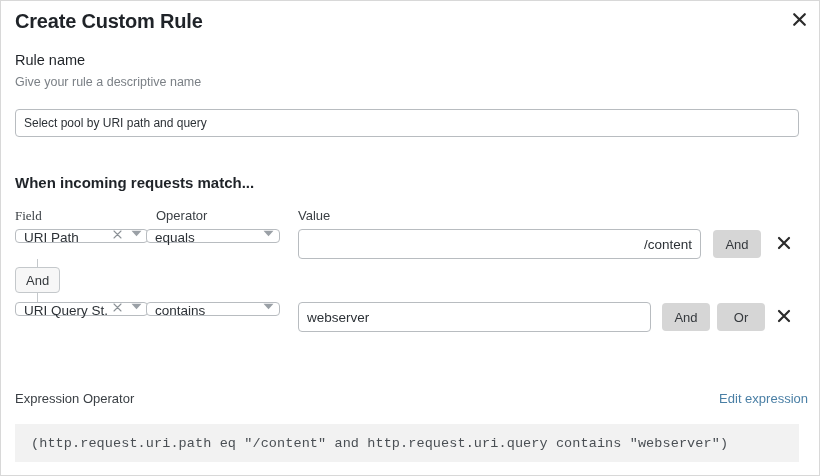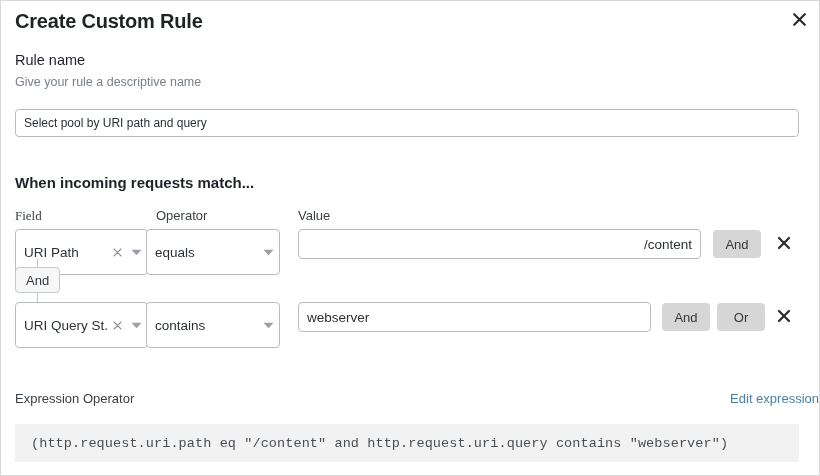--- a/index.html
+++ b/index.html
@@ -113,27 +113,27 @@
   .cond-row {
     position: absolute;
     left: 0;
     height: 30px;
   }
   .cond-row-1 { top: 228px; }
   .cond-row-2 { top: 301px; }
 
   .select-box {
     position: absolute;
-    height: 46px;
+    height: 14px;
     box-sizing: border-box;
     border: 1px solid #b8bcc0;
     border-radius: 4px;
     background: #fff;
     display: flex;
-    align-items: center;
+    align-items: flex-start;
     cursor: pointer;
   }
   .select-field    { left: 14px;  width: 133px; }
   .select-operator { left: 145px; width: 134px; }
 
   .select-text {
     flex: 1 1 auto;
     font-size: 13.5px;
     color: #2c3136;
     padding-left: 8px;
@@ -254,21 +254,21 @@
   
   .preview-label {
     position: absolute;
     left: 14px;
     top: 390px;
     font-size: 13px;
     color: #3b4045;
   }
   .edit-expression-link {
     position: absolute;
-    right: 0;
+    right: 11px;
     top: 390px;
     font-size: 13px;
     color: #4a7fa5;
     text-decoration: none;
     cursor: pointer;
   }
   .preview-box {
     position: absolute;
     left: 14px;
     top: 423px;

